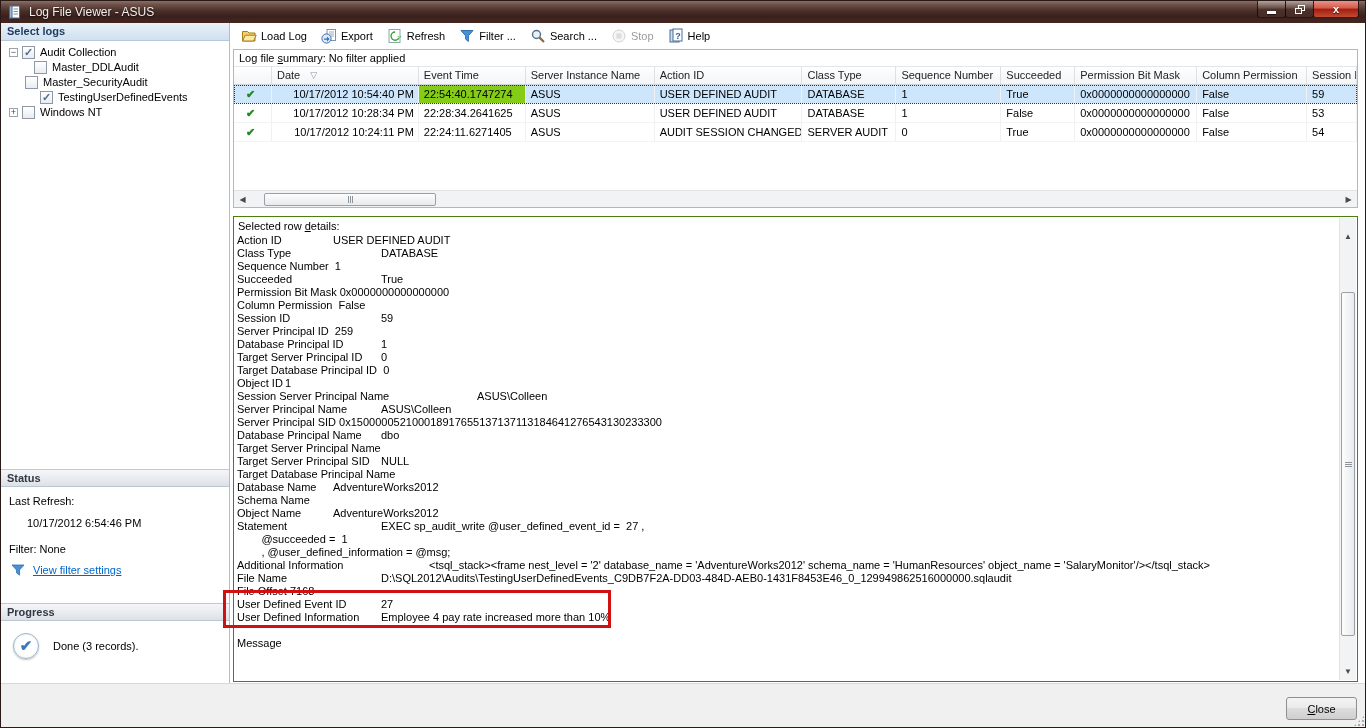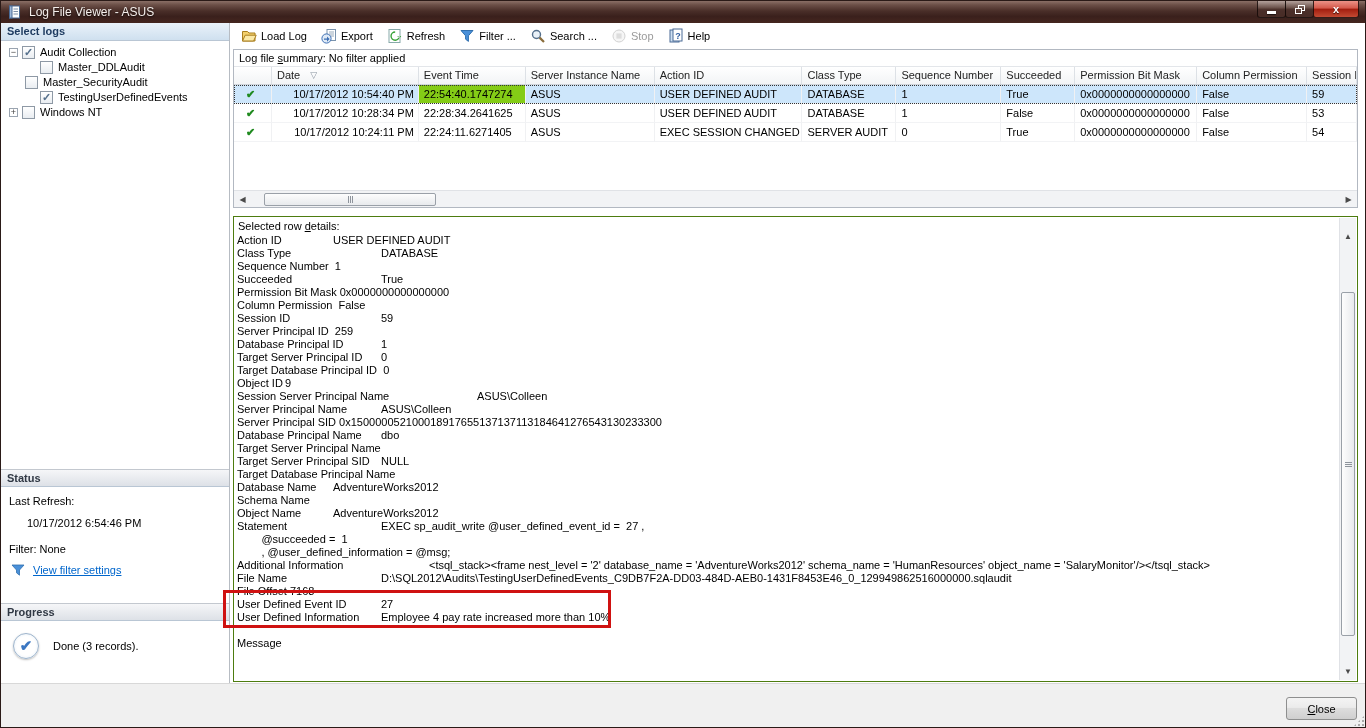--- a/index.html
+++ b/index.html
@@ -143,21 +143,21 @@
   <div class="sidebar">
     <div class="side-header">Select logs</div>
     <div class="tree" id="tree">
         <div class="tree-row" style="padding-left: 8px;">
           <div class="expander">−</div>
           <div class="cbx checked">
             <span class="mark">✓</span>
           </div>
           <span>Audit Collection</span>
         </div>
-        <div class="tree-row" style="padding-left: 26px;">
+        <div class="tree-row" style="padding-left: 20px;">
           <div class="expander none"></div>
           <div class="cbx">
             <span class="mark">✓</span>
           </div>
           <span>Master_DDLAudit</span>
         </div>
         <div class="tree-row" style="padding-left: 11px;">
           <div class="expander none"></div>
           <div class="cbx">
             <span class="mark">✓</span>
@@ -314,21 +314,21 @@
           <div class="g-cell" style="width: 74px;">False</div>
           <div class="g-cell" style="width: 122px;">0x0000000000000000</div>
           <div class="g-cell" style="width: 110px;">False</div>
           <div class="g-cell" style="width: 50px;">53</div>
         </div>
         <div class="g-row">
           <div class="g-cell c-check" style="width: 38px;">✔</div>
           <div class="g-cell c-date" style="width: 147px;">10/17/2012 10:24:11 PM</div>
           <div class="g-cell" style="width: 107px;">22:24:11.6271405</div>
           <div class="g-cell" style="width: 129px;">ASUS</div>
-          <div class="g-cell" style="width: 148px;">EXEC SESSION CHANGED</div>
+          <div class="g-cell" style="width: 148px;">AUDIT SESSION CHANGED</div>
           <div class="g-cell" style="width: 94px;">SERVER AUDIT</div>
           <div class="g-cell" style="width: 105px;">0</div>
           <div class="g-cell" style="width: 74px;">True</div>
           <div class="g-cell" style="width: 122px;">0x0000000000000000</div>
           <div class="g-cell" style="width: 110px;">False</div>
           <div class="g-cell" style="width: 50px;">54</div>
         </div>
       </div>
     <div class="hscroll">
       <div class="h-arrow">◀</div>
@@ -346,21 +346,21 @@
         <div class="dline">Class Type		DATABASE</div>
         <div class="dline">Sequence Number  1</div>
         <div class="dline">Succeeded		True</div>
         <div class="dline">Permission Bit Mask 0x0000000000000000</div>
         <div class="dline">Column Permission  False</div>
         <div class="dline">Session ID		59</div>
         <div class="dline">Server Principal ID  259</div>
         <div class="dline">Database Principal ID	1</div>
         <div class="dline">Target Server Principal ID	0</div>
         <div class="dline">Target Database Principal ID  0</div>
-        <div class="dline">Object ID	9</div>
+        <div class="dline">Object ID	1</div>
         <div class="dline">Session Server Principal Name		ASUS\Colleen</div>
         <div class="dline">Server Principal Name	ASUS\Colleen</div>
         <div class="dline">Server Principal SID 0x150000052100018917655137137113184641276543130233300</div>
         <div class="dline">Database Principal Name	dbo</div>
         <div class="dline">Target Server Principal Name</div>
         <div class="dline">Target Server Principal SID	NULL</div>
         <div class="dline">Target Database Principal Name</div>
         <div class="dline">Database Name	AdventureWorks2012</div>
         <div class="dline">Schema Name</div>
         <div class="dline">Object Name	AdventureWorks2012</div>

